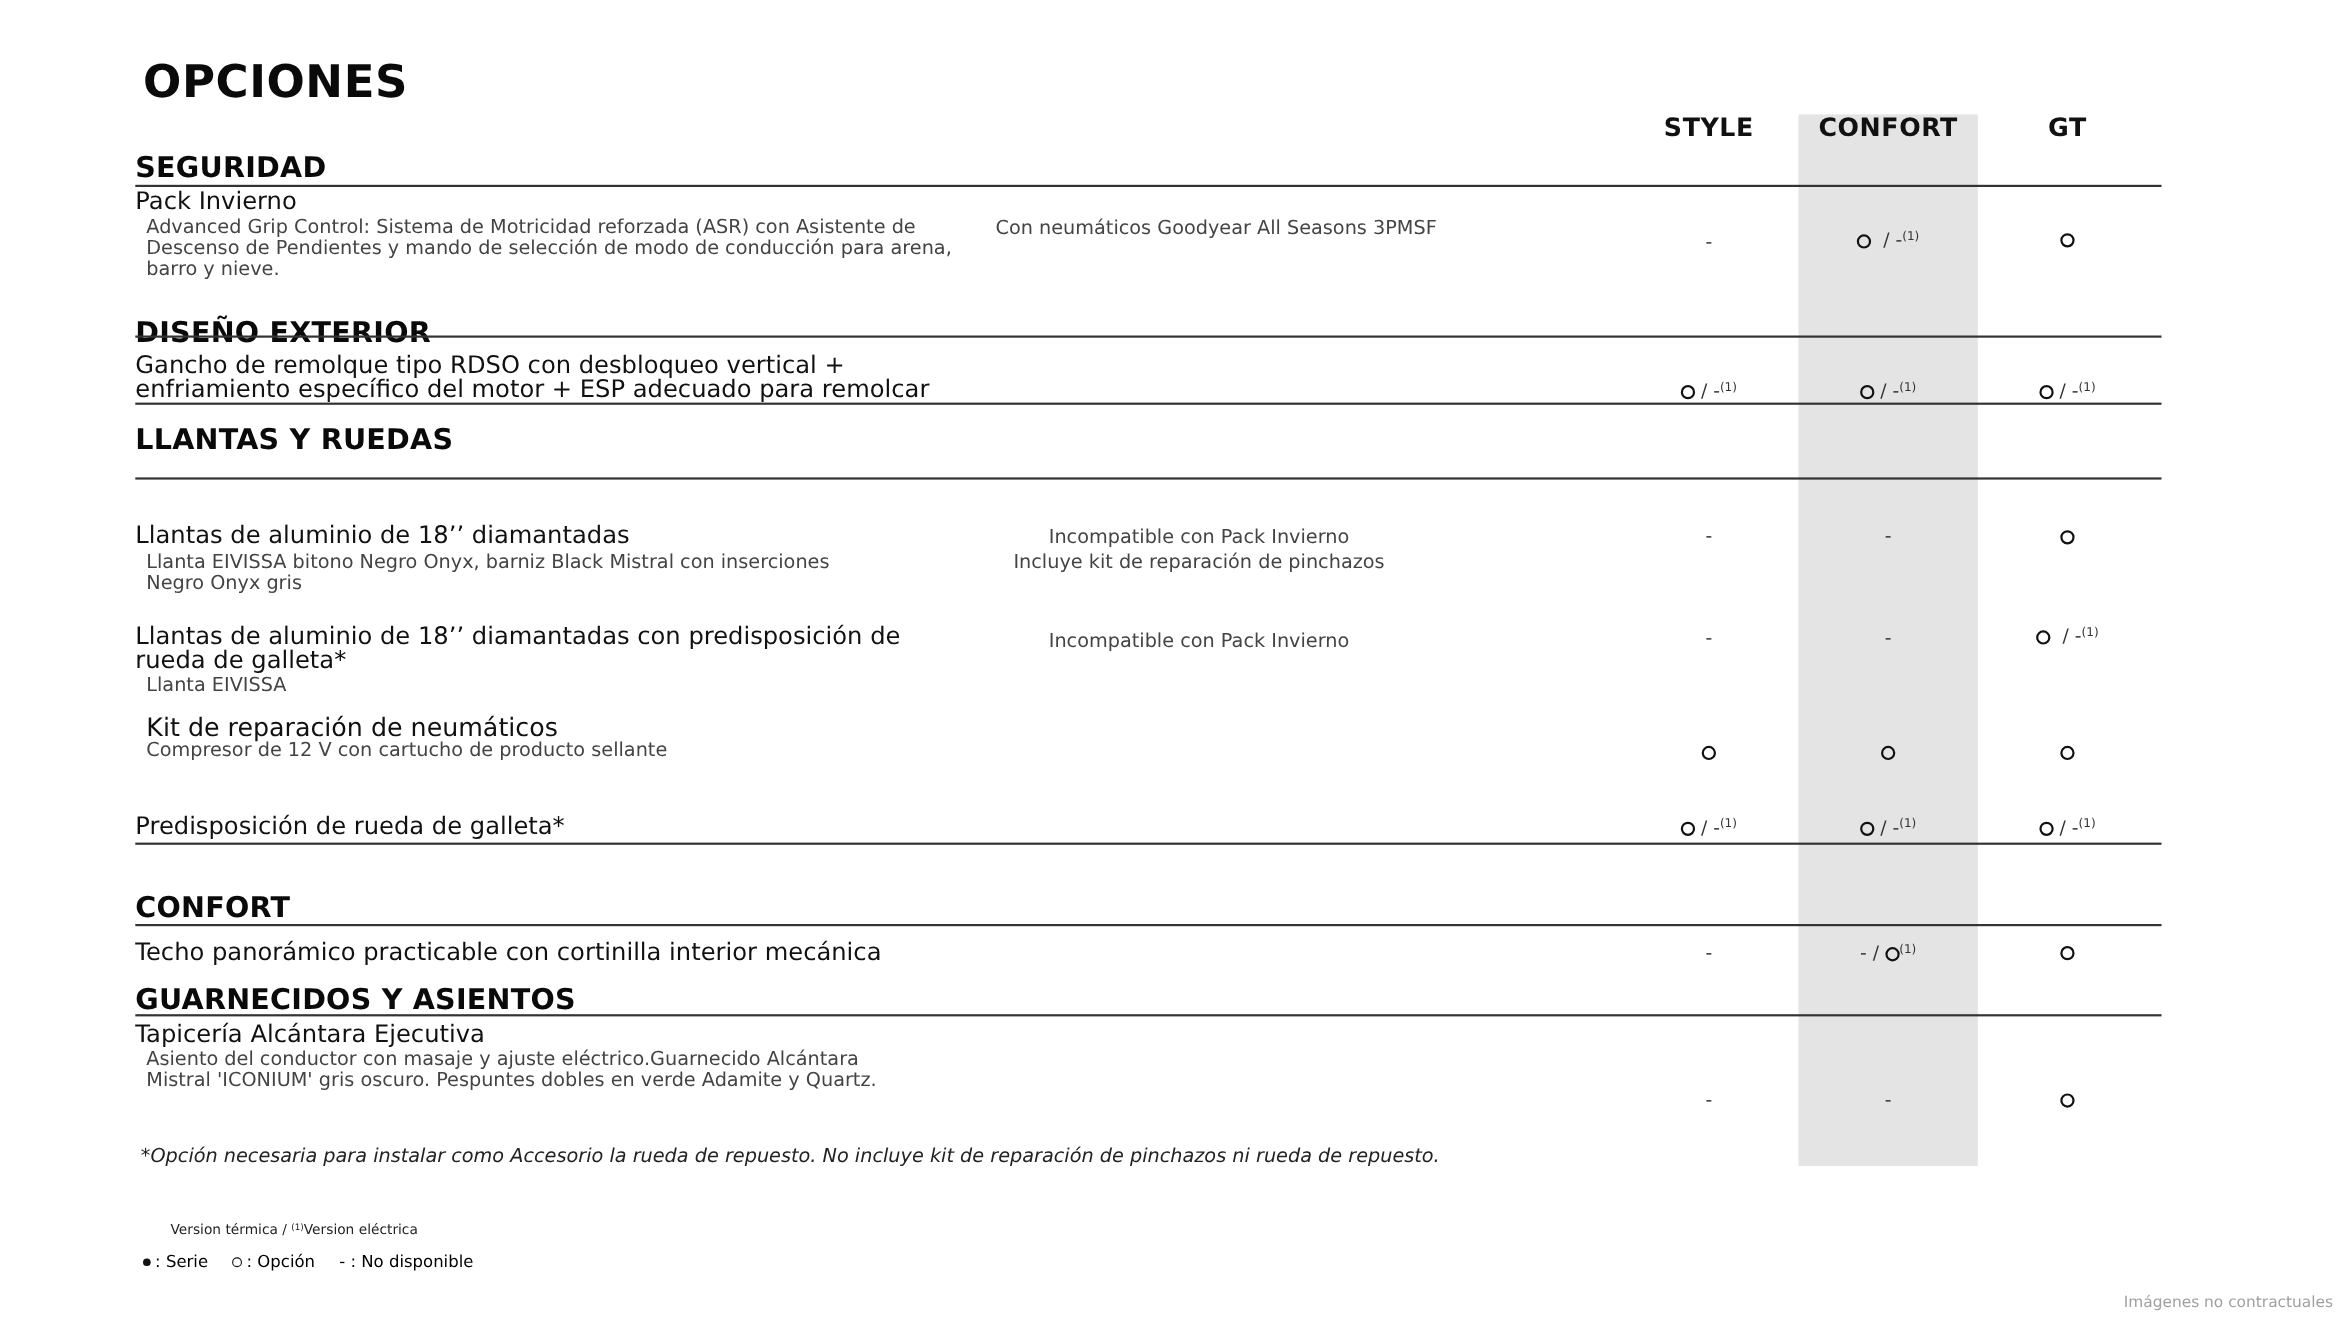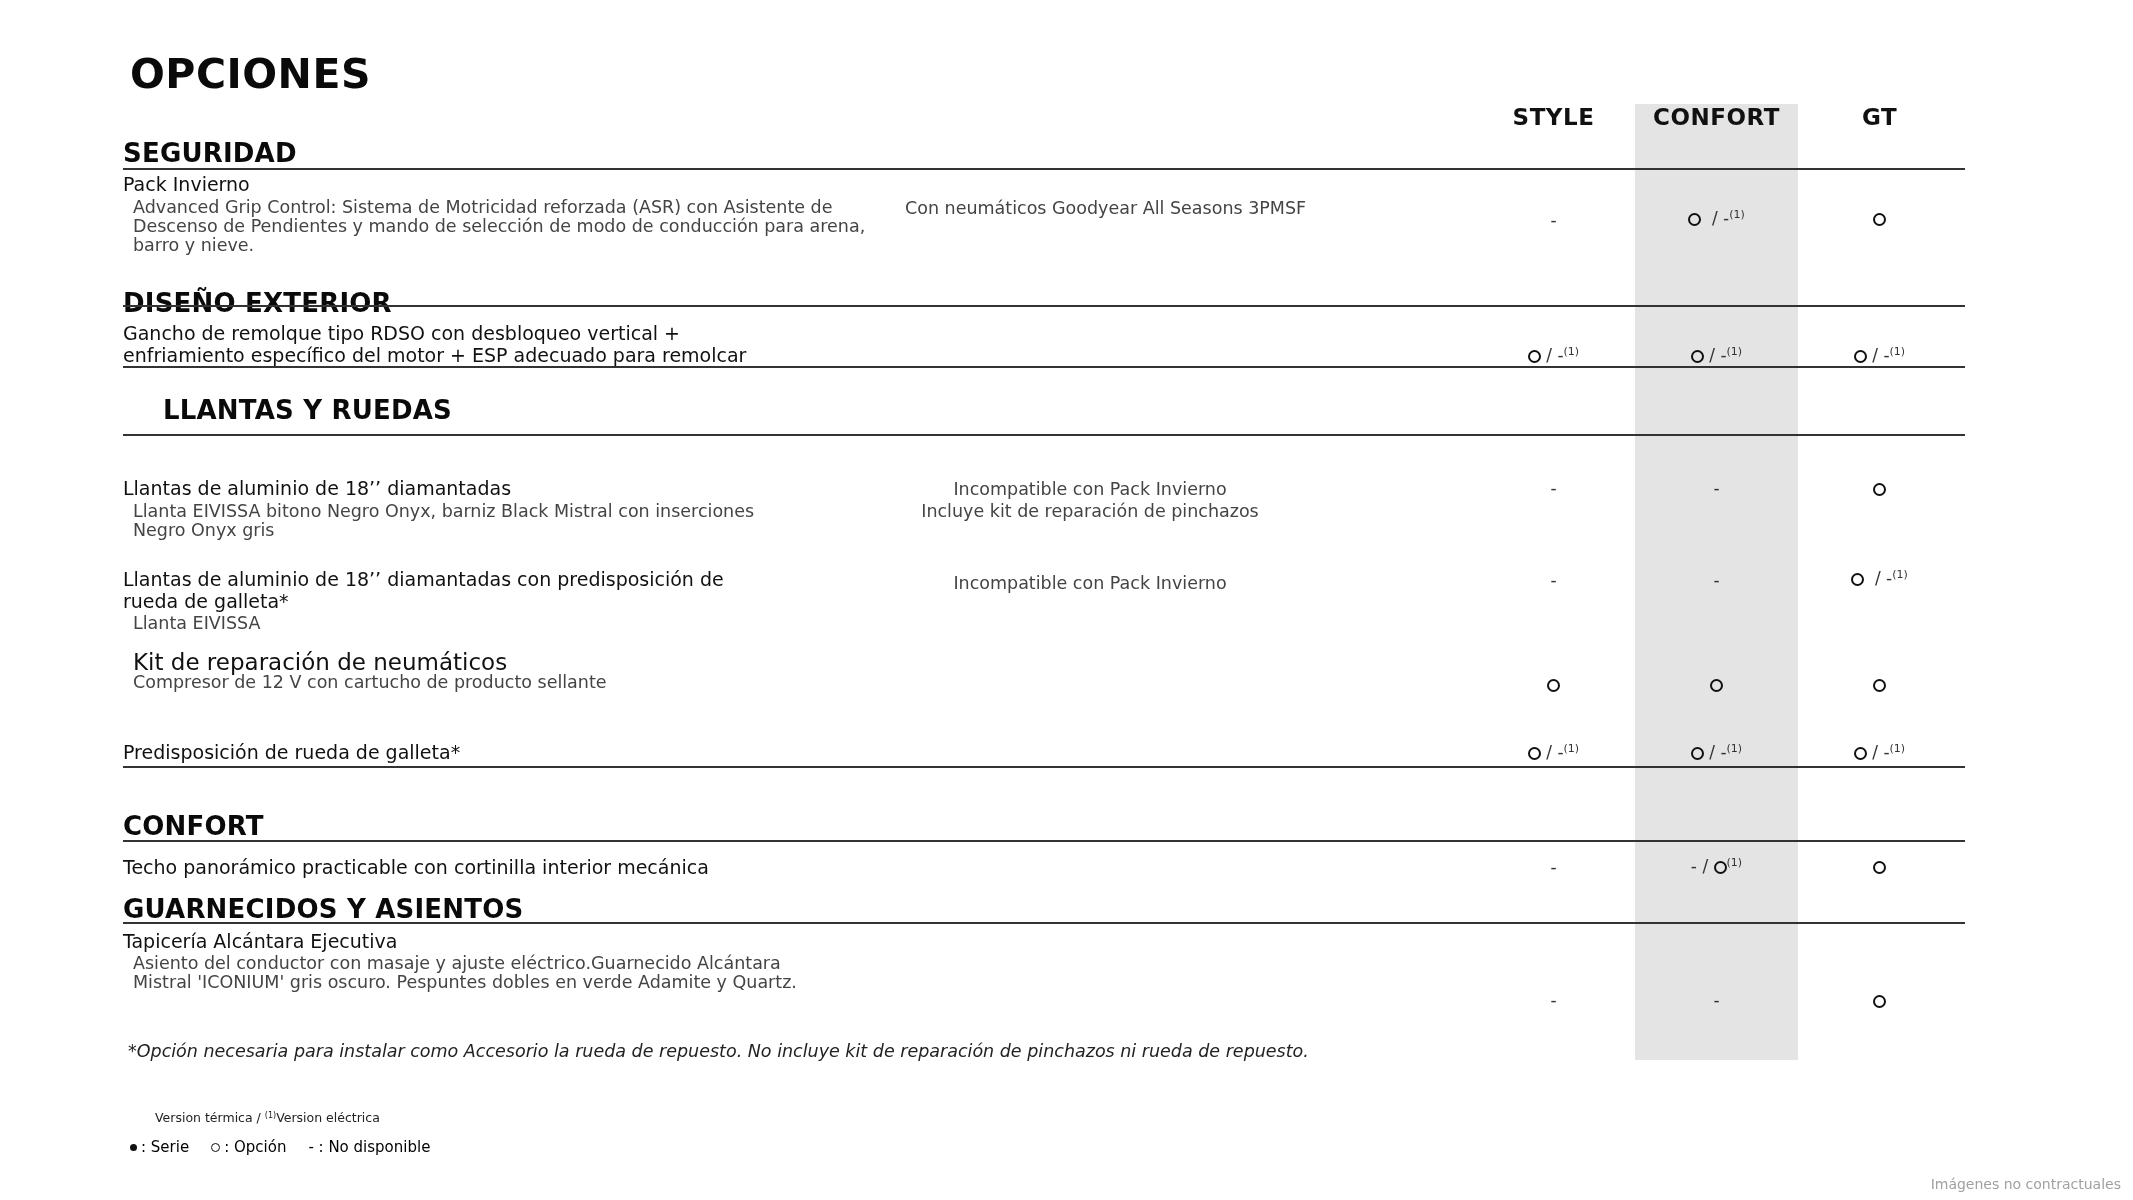--- a/index.html
+++ b/index.html
@@ -10,21 +10,21 @@
 
   .gray-col { position: absolute; left: 1635px; top: 104px; width: 163px; height: 956px; background: #e4e4e4; }
 
   .page-title { left: 130px; top: 50px; font-size: 41px; font-weight: bold; letter-spacing: 0.5px; color: #0a0a0a; }
 
   .col-head { top: 104px; width: 163px; text-align: center; font-size: 23px; font-weight: bold; color: #111; letter-spacing: 0.5px; }
 
   .section-title { left: 123px; font-size: 26px; font-weight: bold; color: #0a0a0a; letter-spacing: 0.2px; }
   .hline { position: absolute; left: 123px; width: 1842px; height: 2px; background: #333; }
 
-  .item-title { left: 123px; font-size: 19px; color: #111; line-height: 22px; }
+  .item-title { left: 123px; font-size: 22px; color: #111; line-height: 22px; }
   .item-sub { left: 133px; font-size: 17.5px; color: #444; line-height: 19px; }
   .item-note { font-size: 17.5px; color: #444; text-align: center; line-height: 22px; }
 
   .cell { width: 163px; text-align: center; font-size: 17px; color: #333; white-space: nowrap; }
   .cell .circ { display: inline-block; width: 13px; height: 13px; border: 2px solid #111; border-radius: 50%; vertical-align: middle; }
   .cell sup { font-size: 11px; vertical-align: 6px; }
 
   .footnote { left: 128px; top: 1041px; font-size: 17.5px; font-style: italic; color: #222; }
   .legend-top { left: 155px; top: 1110px; font-size: 12.5px; color: #222; }
   .legend-top sup { font-size: 8px; vertical-align: 4px; }
@@ -64,21 +64,21 @@
 
 <div class="abs item-title" style="top:322px;">
   <div>Gancho de remolque tipo RDSO con desbloqueo vertical +</div>
   <div>enfriamiento específico del motor + ESP adecuado para remolcar</div>
 </div>
 <div class="abs cell" style="left:1472px; top:345px;"><span class="circ"></span> <span>/</span> <span>-</span><sup>(1)</sup></div>
 <div class="abs cell" style="left:1635px; top:345px;"><span class="circ"></span> <span>/</span> <span>-</span><sup>(1)</sup></div>
 <div class="abs cell" style="left:1798px; top:345px;"><span class="circ"></span> <span>/</span> <span>-</span><sup>(1)</sup></div>
 <div class="hline" style="top:366px;"></div>
 
-<div class="abs section-title" style="top:395px;margin-left:40px;">LLANTAS Y RUEDAS</div>
+<div class="abs section-title" style="top:385px;">LLANTAS Y RUEDAS</div>
 <div class="hline" style="top:434px;"></div>
 
 <div class="abs item-title" style="top:477px;">Llantas de aluminio de 18’’ diamantadas</div>
 <div class="abs item-sub" style="top:502px;">
   <div>Llanta EIVISSA bitono Negro Onyx, barniz Black Mistral con inserciones</div>
   <div>Negro Onyx gris</div>
 </div>
 <div class="abs item-note" style="left:900px; top:478px; width:380px;">
   <div>Incompatible con Pack Invierno</div>
   <div>Incluye kit de reparación de pinchazos</div>

